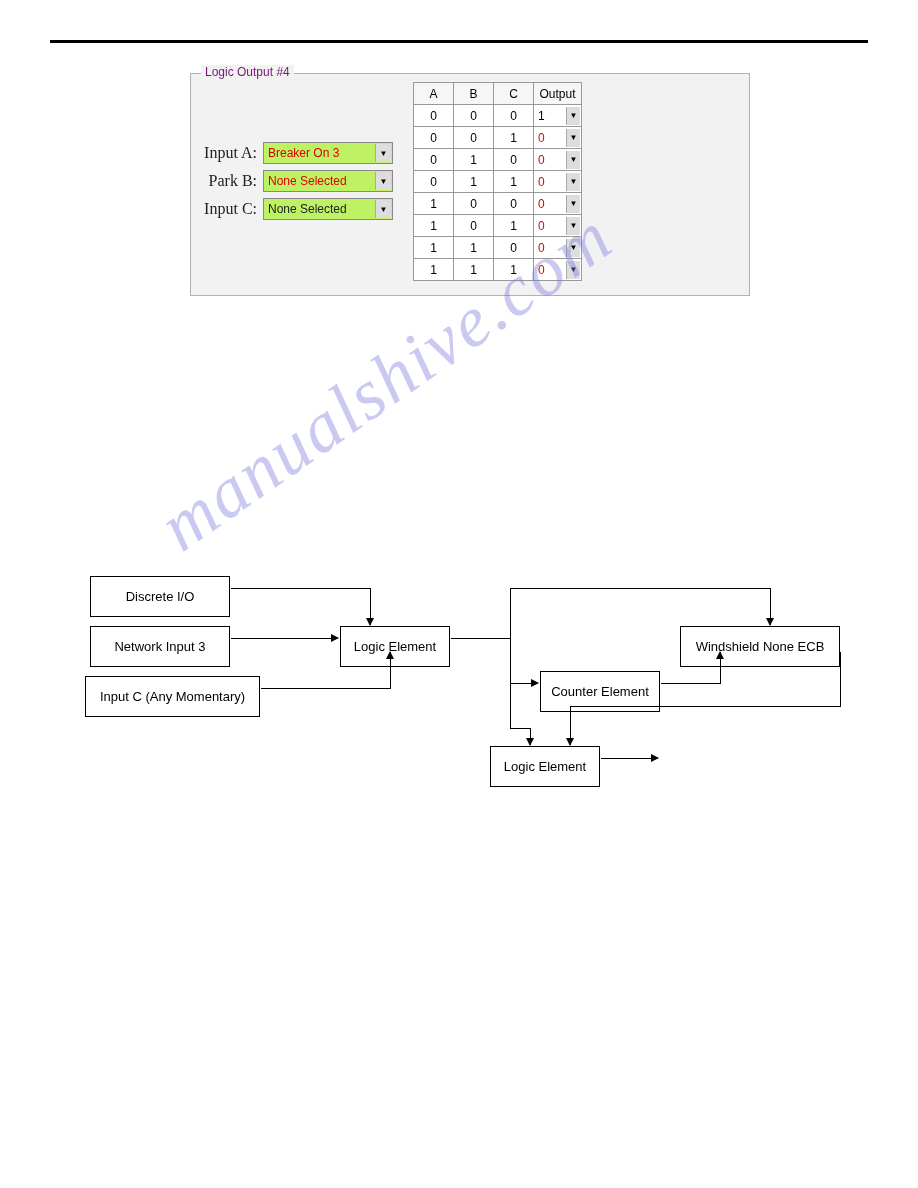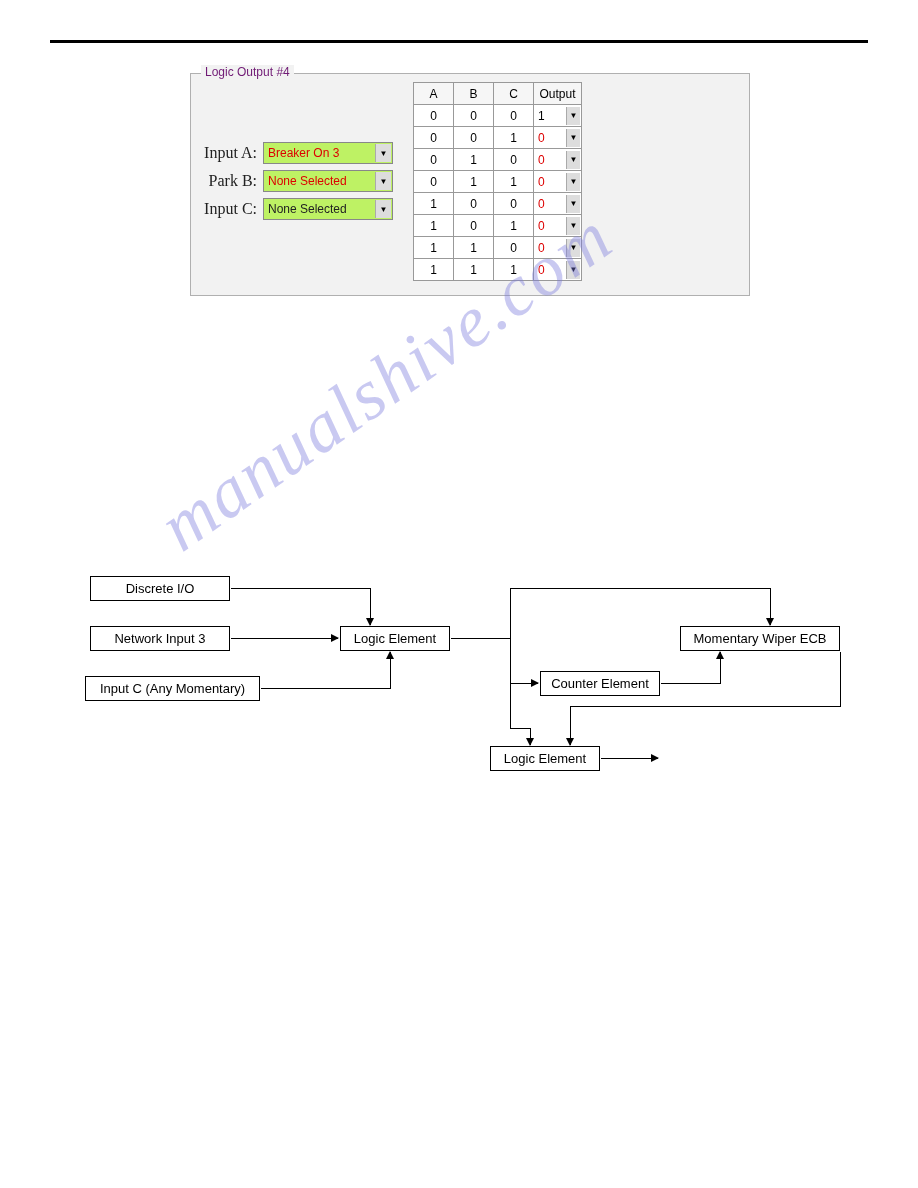--- a/index.html
+++ b/index.html
@@ -144,21 +144,21 @@
   .diagram {
     position: relative;
     margin: 280px 0 0 20px;
     height: 250px;
   }
   .dbox {
     position: absolute;
     border: 1px solid #000;
     background: #fff;
     font-size: 13px;
-    padding: 4px 10px;
+    padding: 12px 10px;
     text-align: center;
     white-space: nowrap;
   }
   .dline {
     position: absolute;
     background: #000;
   }
   .arrow-r::after {
     content: "";
     position: absolute;
@@ -323,21 +323,21 @@
 
   <div class="watermark">manualshive.com</div>
 
   <div class="diagram">
 
     <div class="dbox" style="left:20px;top:0px;width:140px;">Discrete I/O</div>
     <div class="dbox" style="left:20px;top:50px;width:140px;">Network Input 3</div>
     <div class="dbox" style="left:15px;top:100px;width:175px;">Input C (Any Momentary)</div>
     <div class="dbox" style="left:270px;top:50px;width:110px;">Logic Element</div>
     <div class="dbox" style="left:470px;top:95px;width:120px;">Counter Element</div>
-    <div class="dbox" style="left:610px;top:50px;width:160px;">Momentary Wiper ECB</div>
+    <div class="dbox" style="left:610px;top:50px;width:160px;">Windshield None ECB</div>
     <div class="dbox" style="left:420px;top:170px;width:110px;">Logic Element</div>
 
     <div class="dline" style="left:161px;top:12px;width:139px;height:1px;"></div>
     <div class="dline arrow-d" style="left:300px;top:12px;width:1px;height:37px;"></div>
 
     <div class="dline arrow-r" style="left:161px;top:62px;width:107px;height:1px;"></div>
 
     <div class="dline" style="left:191px;top:112px;width:129px;height:1px;"></div>
     <div class="dline arrow-u" style="left:320px;top:76px;width:1px;height:37px;"></div>
 

